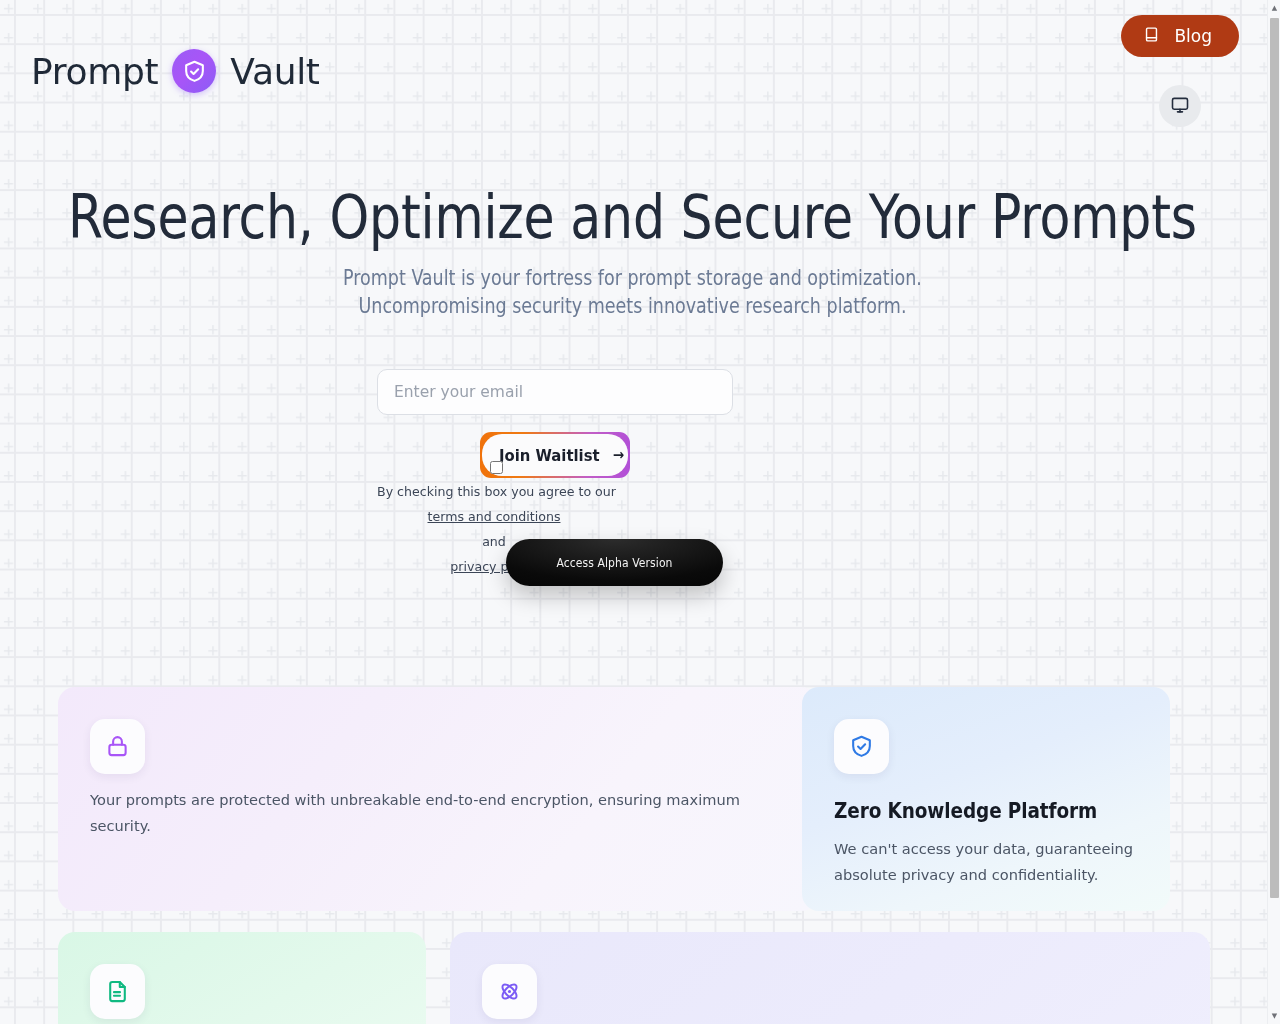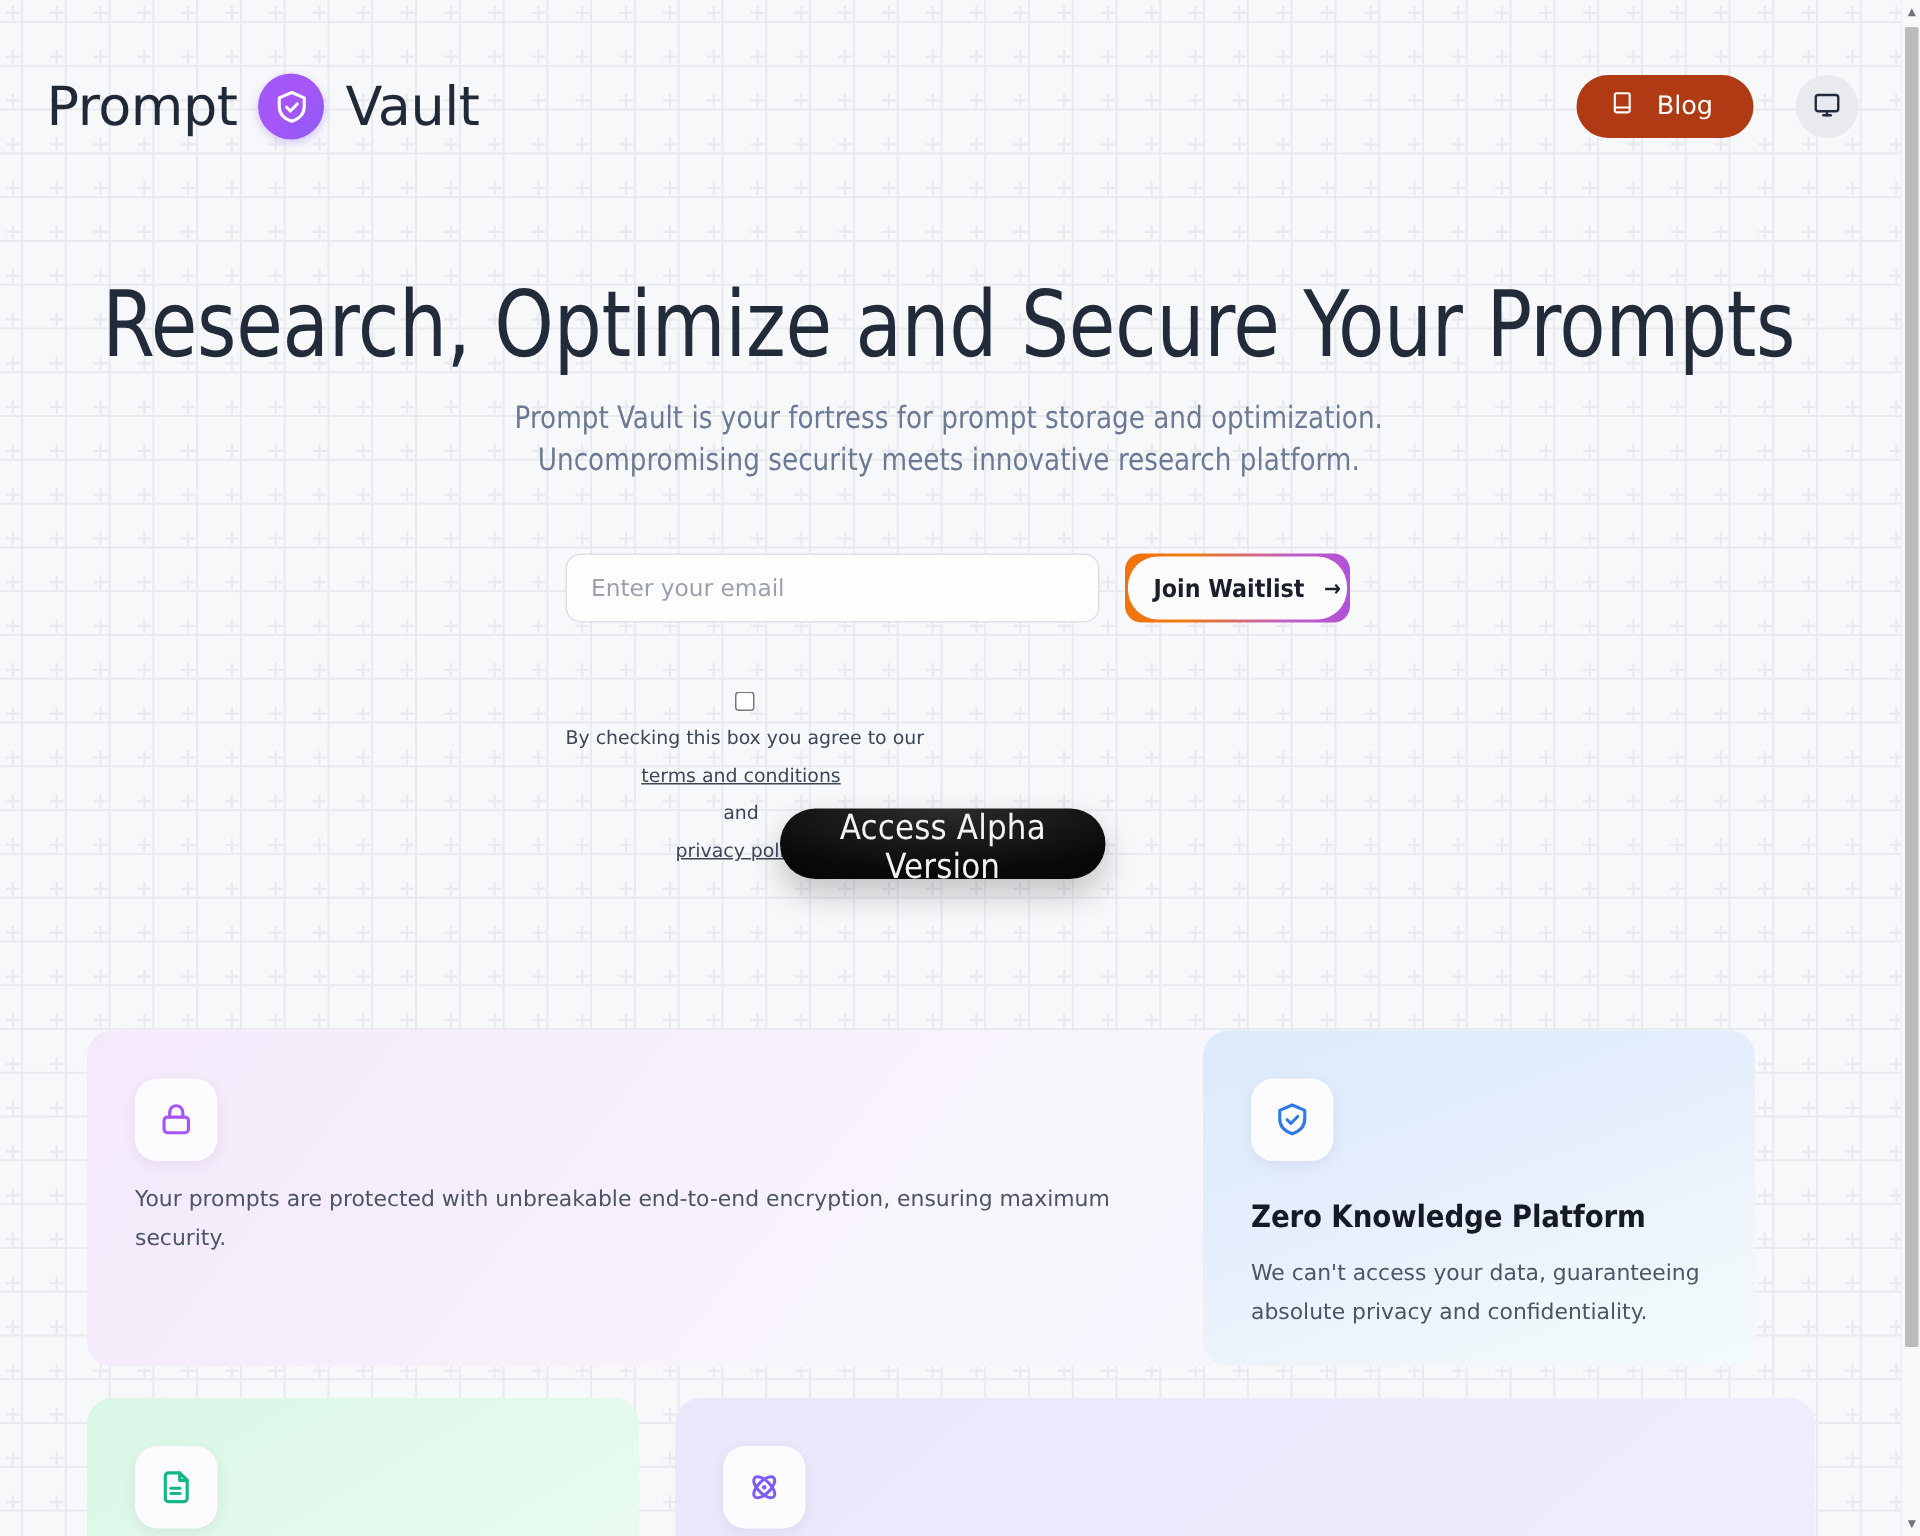--- a/index.html
+++ b/index.html
@@ -85,20 +85,21 @@
     background: linear-gradient(135deg, #9b5cf6 0%, #a855f7 45%, #8b5cf6 100%);
     display: flex; align-items: center; justify-content: center;
     box-shadow: 0 2px 6px rgba(139,92,246,0.35);
   }
 
   .header-right {
     display: flex;
     align-items: center;
     gap: 28px;
     margin-top: -2px;
+    flex-direction: column;
   }
 
   .blog-btn {
     display: flex; align-items: center; gap: 14px;
     background: #b03a14;
     color: #ffffff;
     border: none;
     border-radius: 999px;
     height: 42px;
     padding: 0 27px 0 22px;
@@ -147,20 +148,21 @@
   .hero-sub div { white-space: nowrap; }
 
   
   .signup-row {
     position: absolute;
     top: 369px;
     left: 377px;
     display: flex;
     align-items: center;
     gap: 17px;
+    flex-direction: column;
   }
   .email-input {
     width: 356px;
     height: 46px;
     border: 1px solid #dcdfe5;
     border-radius: 10px;
     background: #fdfdfe;
     padding: 0 16px;
     font-family: "DejaVu Sans", sans-serif;
     font-size: 15.5px;
@@ -209,29 +211,29 @@
     accent-color: #8b5cf6;
     cursor: pointer;
     margin: 0;
   }
   .consent a { color: #3c4657; text-decoration: underline; cursor: pointer; }
 
   
   .alpha-btn {
     position: absolute;
     top: 539px;
-    left: 520px;
+    left: 506px;
     width: 217px;
     height: 47px;
     border-radius: 999px;
     border: none;
     background: radial-gradient(120% 160% at 50% 0%, #2c2c2c 0%, #0a0a0a 55%, #000000 100%);
     color: #f2f2f2;
     font-family: "DejaVu Sans Condensed", "Liberation Sans Narrow", "Liberation Sans", sans-serif;
-    font-size: 23px;
+    font-size: 12px;
     letter-spacing: 0.1px;
     cursor: pointer;
     box-shadow: 0 10px 22px rgba(0,0,0,0.22);
   }
 
   
   .cards {
     position: absolute;
     top: 687px;
     left: 58px;

